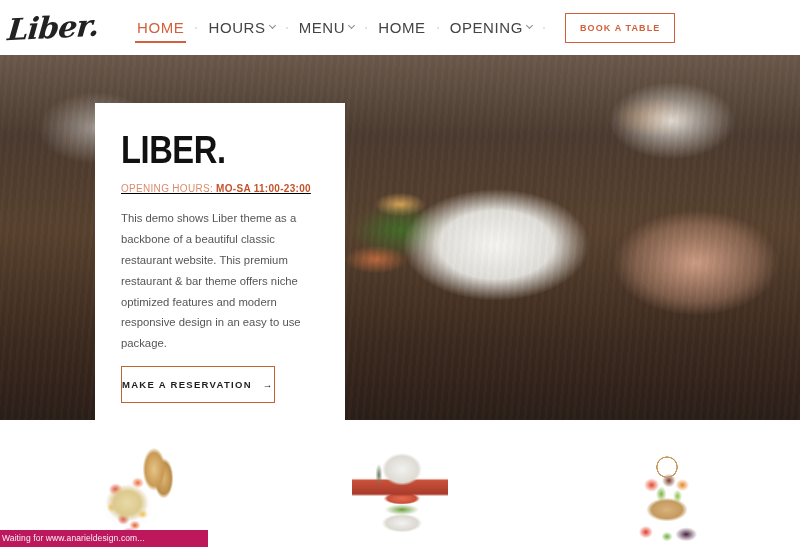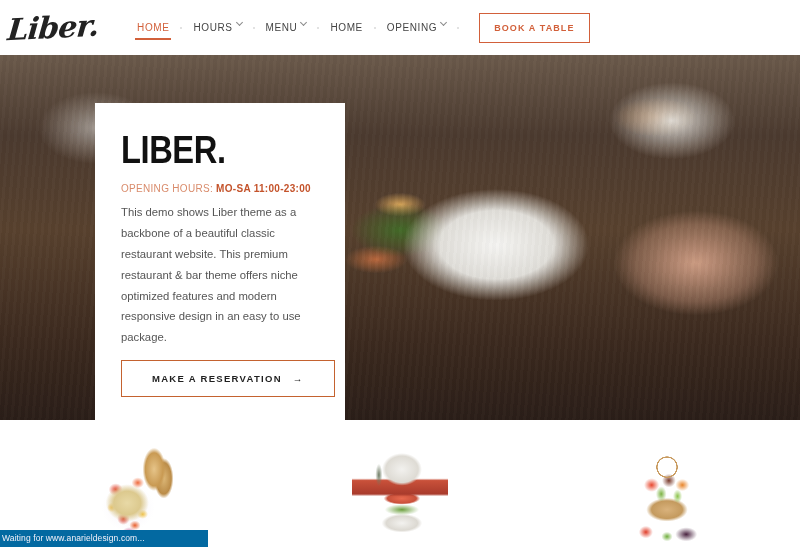--- a/index.html
+++ b/index.html
@@ -58,29 +58,29 @@
 
   #main-nav {
     display: flex;
     align-items: center;
     gap: 0;
     margin-left: 22px;
   }
 
   .nav-item {
     position: relative;
-    font-size: 10px;
+    font-size: 15px;
     letter-spacing: 0.6px;
     color: #444444;
     text-decoration: none;
     padding: 4px 2px;
     margin: 0 9px;
     white-space: nowrap;
     display: inline-flex;
-    align-items: flex-start;
+    align-items: center;
     gap: 4px;
   }
   .nav-item.active { color: #d2603a; }
   .nav-item.active::after {
     content: "";
     position: absolute;
     left: 0; right: 0; bottom: -3px;
     height: 2px;
     background: #d2603a;
   }
@@ -163,41 +163,42 @@
     letter-spacing: -0.5px;
     color: #111111;
     transform: scaleX(0.86);
     transform-origin: left center;
     margin-bottom: 14px;
   }
 
   #hero-hours {
     font-size: 10px;
     letter-spacing: 0.3px;
-    margin-bottom: 8px;
-    white-space: nowrap;
+    margin-bottom: 14px;
+    white-space: nowrap;
+    text-decoration: underline;
   }
   #hero-hours-label { color: #d98b6b; }
   #hero-hours-value { color: #c4532b; font-weight: 700; }
 
   #hero-desc {
     font-size: 11.3px;
     line-height: 1.85;
     color: #555555;
     margin-bottom: 12px;
   }
 
   #reservation-button {
     border: 1.5px solid #c4622f;
     background: transparent;
     color: #1f1f1f;
     font-size: 9.5px;
     font-weight: 700;
     letter-spacing: 1.3px;
-    padding: 12px 30px;
+    padding: 12px 0;
     cursor: pointer;
     font-family: "Liberation Sans", sans-serif;
     display: inline-flex;
     align-items: center;
     gap: 11px;
     white-space: nowrap;
   }
 
   
   #features {
@@ -266,21 +267,21 @@
       radial-gradient(ellipse 14px 9px at 70% 86%, #4a2340 0%, rgba(74,35,64,0) 78%),
       radial-gradient(ellipse 7px 6px at 50% 88%, #6fae3c 0%, rgba(111,174,60,0) 80%);
   }
 
   
   #status-bar {
     position: absolute;
     left: 0;
     bottom: 3px;
     min-width: 208px;
-    background: #0369a1;
+    background: #be185d;
     color: #f4f2fa;
     font-size: 8.5px;
     padding: 3px 22px 4px 2px;
     letter-spacing: 0.1px;
     white-space: nowrap;
     z-index: 50;
     font-family: "Liberation Sans", sans-serif;
   }
 </style>
 </head>

